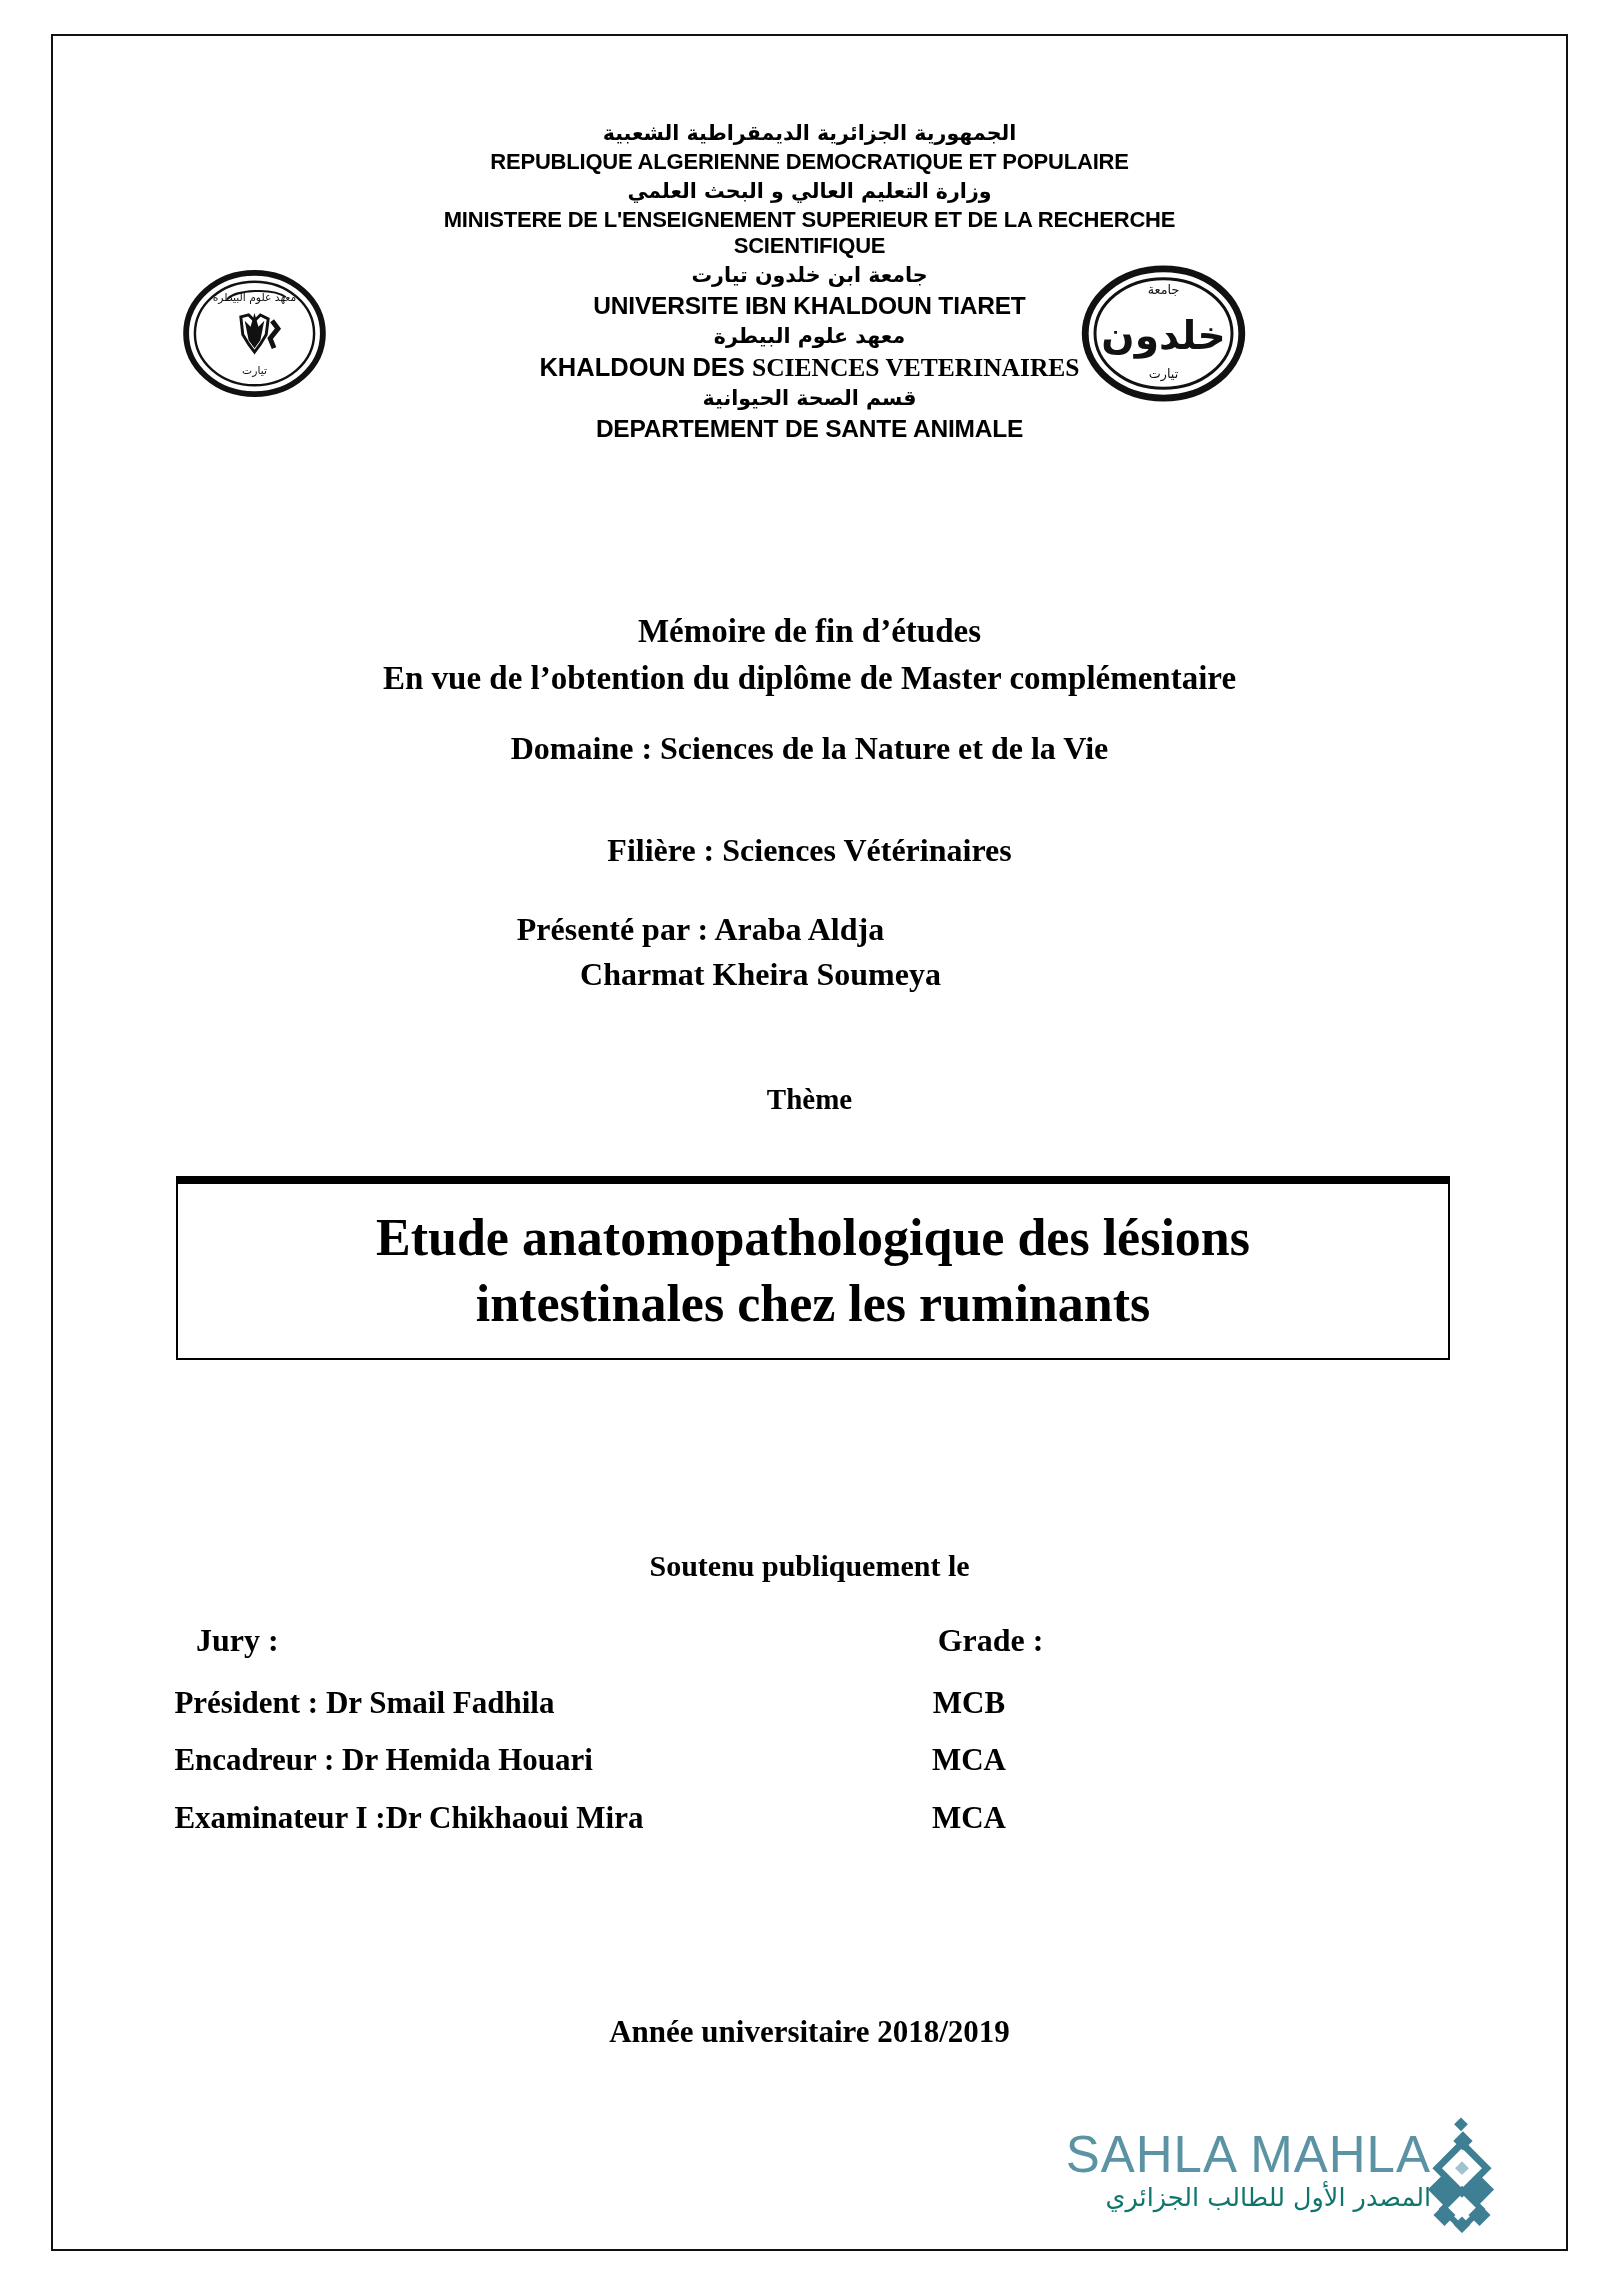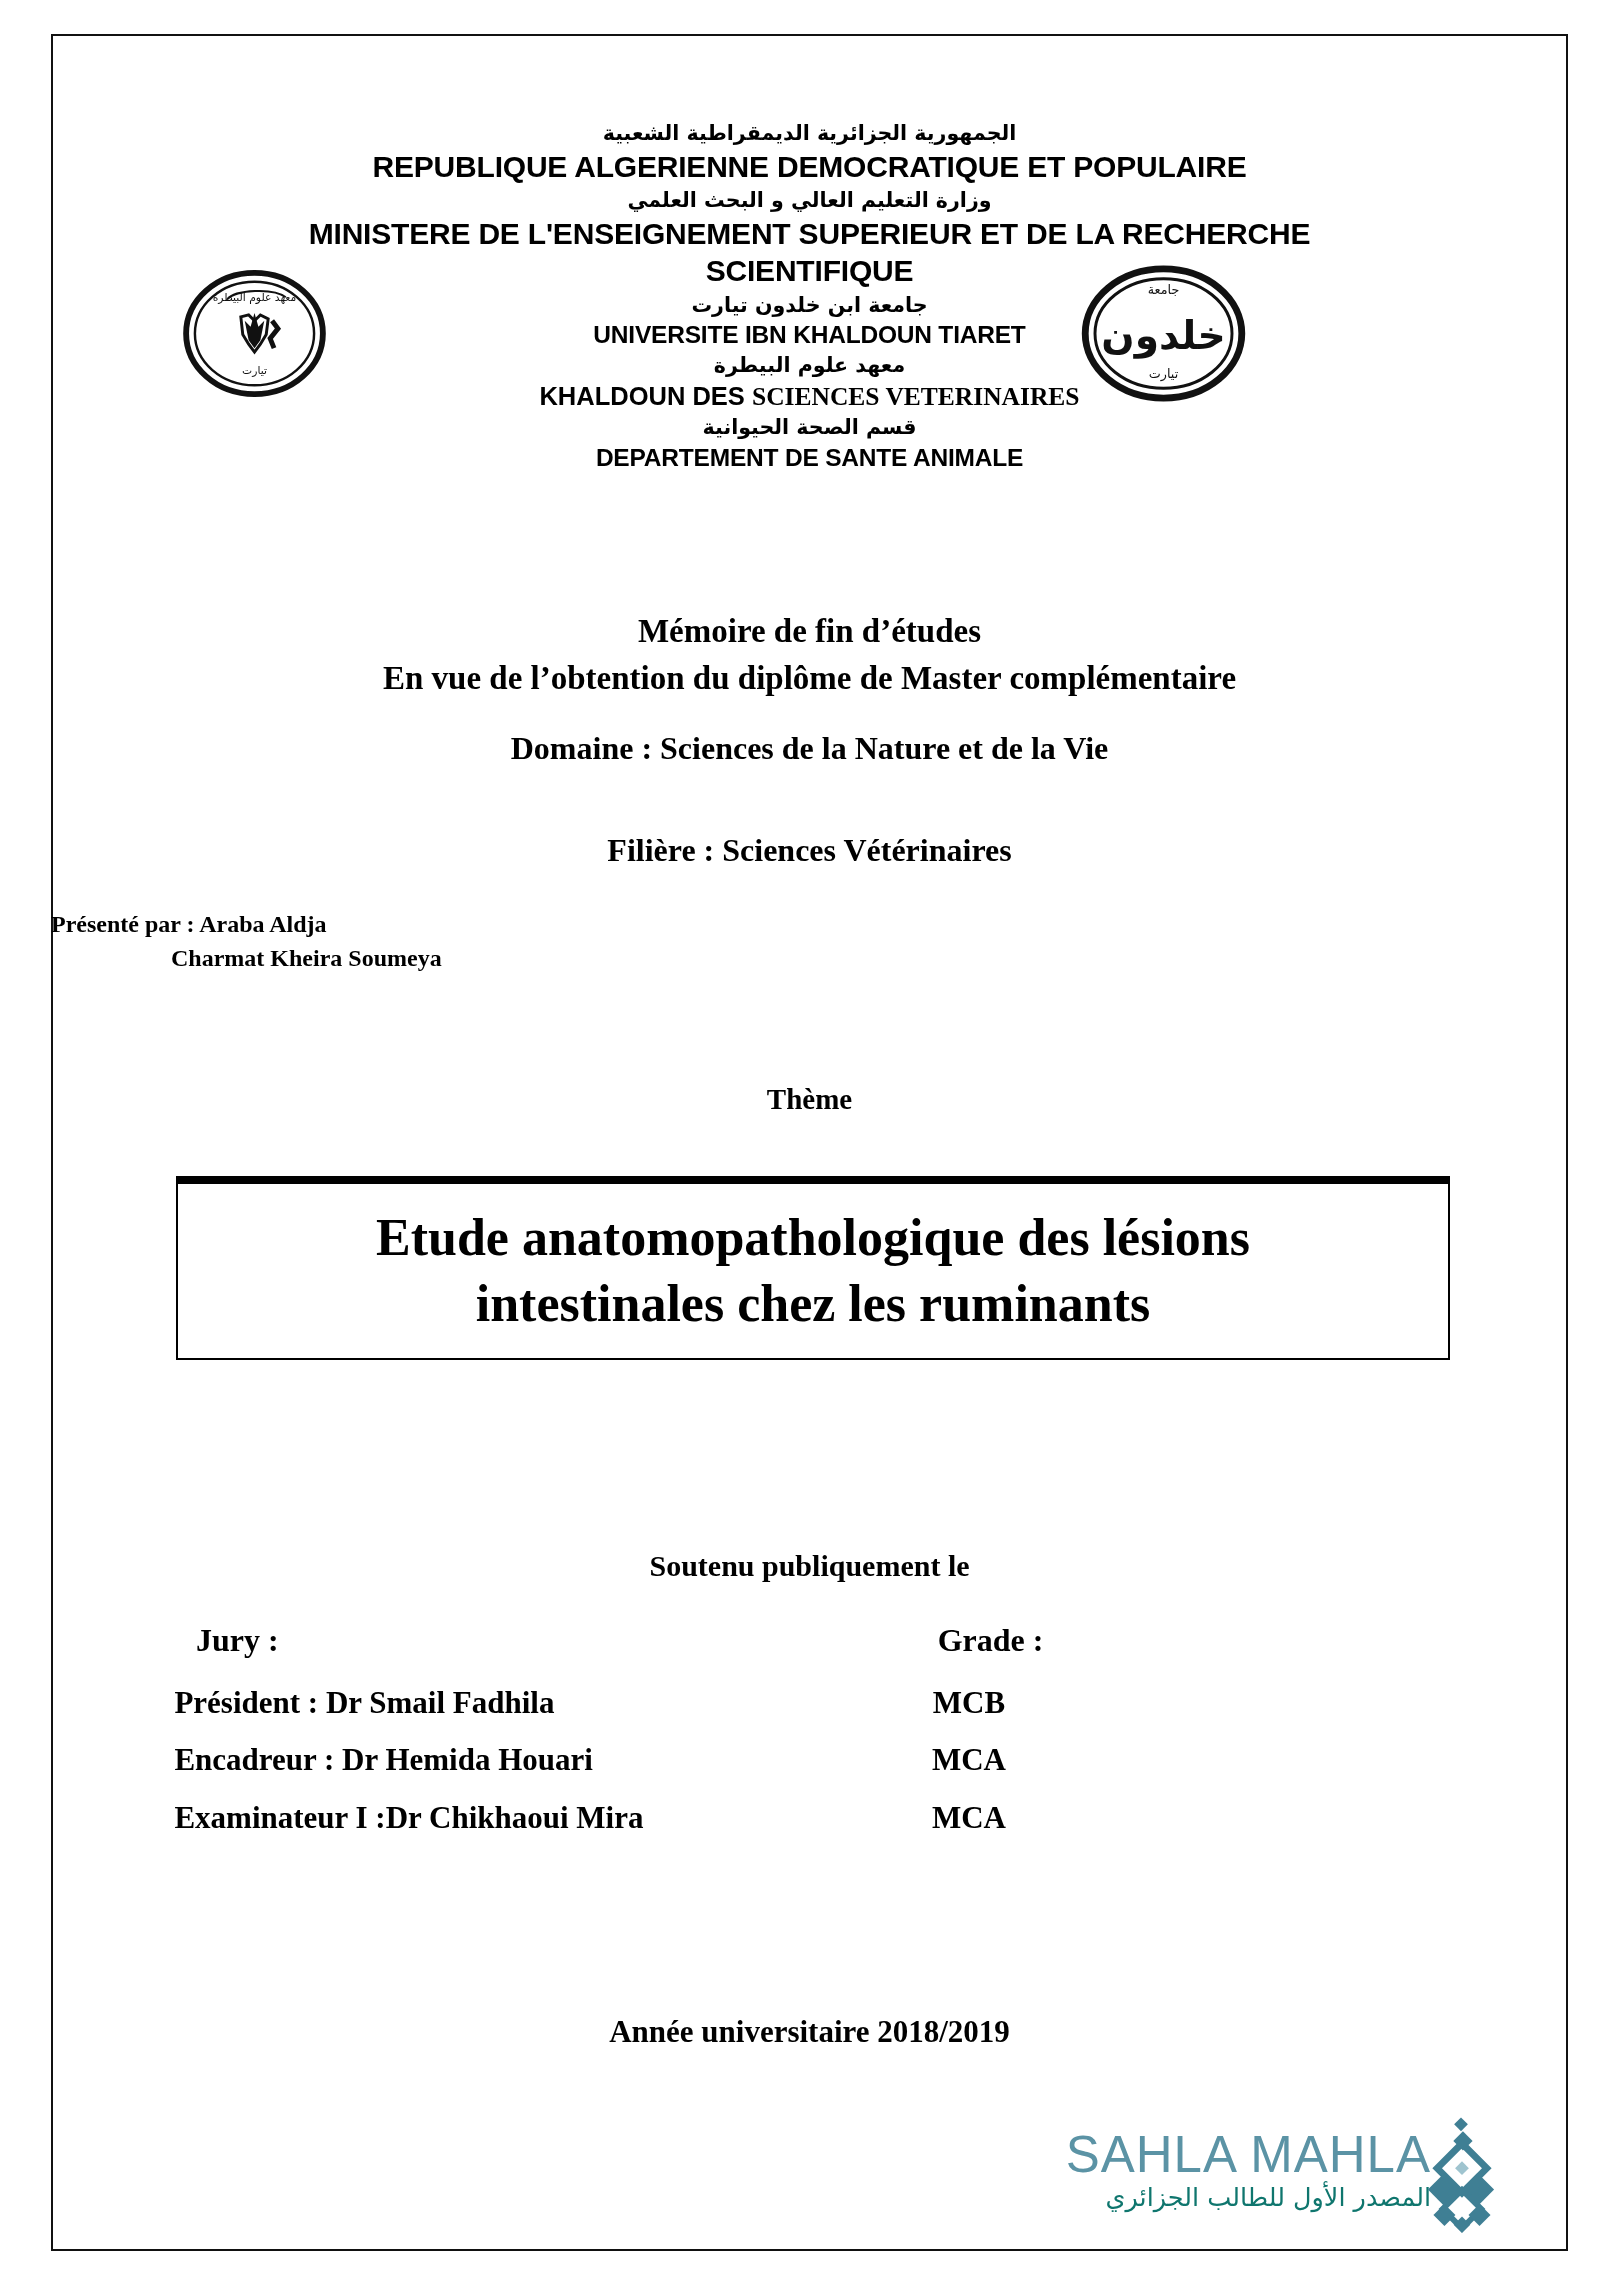--- a/index.html
+++ b/index.html
@@ -6,37 +6,37 @@
   body{width:1621px;height:2293px;font-family:"Liberation Serif",serif;color:#000;}
 
   .page{position:relative;width:1621px;height:2293px;background:#ffffff;overflow:hidden;}
 
   
   .page-frame{position:absolute;left:51px;top:34px;width:1517px;height:2217px;border:2px solid #111;box-sizing:border-box;}
 
   
   .header{position:absolute;left:51px;top:118px;width:1517px;text-align:center;}
   .hdr-ar{font-family:"DejaVu Sans",sans-serif;font-weight:bold;font-size:20.6px;line-height:1.5;direction:rtl;}
-  .hdr-fr{font-family:"Liberation Sans",sans-serif;font-weight:bold;font-size:30px;line-height:1.22;letter-spacing:-0.2px;}
+  .hdr-fr{font-family:"Liberation Sans",sans-serif;font-weight:bold;font-size:22px;line-height:1.22;letter-spacing:-0.2px;}
   .hdr-fr.small{font-size:24.5px;}
   .hdr-mixed{font-family:"Liberation Sans",sans-serif;font-weight:bold;font-size:25.5px;line-height:1.22;}
   .hdr-mixed .serif-part{font-family:"Liberation Serif",serif;font-weight:bold;}
 
   
   .logo{position:absolute;}
   .logo-left{left:176px;top:270px;width:157px;height:127px;}
   .logo-right{left:1078px;top:265px;width:172px;height:137px;}
 
   
   .body-block{position:absolute;left:51px;width:1517px;text-align:center;font-weight:bold;}
   .l-memoire{top:608px;font-size:33px;line-height:1.42;}
   .l-domaine{top:730px;font-size:32px;}
   .l-filiere{top:832px;font-size:32px;}
 
-  .presente{position:absolute;left:51px;top:907px;width:1299px;text-align:left;font-weight:bold;font-size:24px;line-height:1.42;}
+  .presente{position:absolute;left:51px;top:907px;width:1299px;text-align:center;font-weight:bold;font-size:32px;line-height:1.42;}
   .presente .line2{display:block;padding-left:120px;}
 
   .l-theme{position:absolute;left:51px;top:1083px;width:1517px;text-align:center;font-weight:bold;font-size:29px;}
 
   
   .title-box{position:absolute;left:176px;top:1176px;width:1274px;min-height:184px;
              border:2.9px solid #000;border-top-width:8.8px;box-sizing:border-box;
              display:flex;align-items:center;justify-content:center;}
   .title-text{font-weight:bold;font-size:52px;line-height:1.26;text-align:center;padding:3.9px 25.5px;}
 

